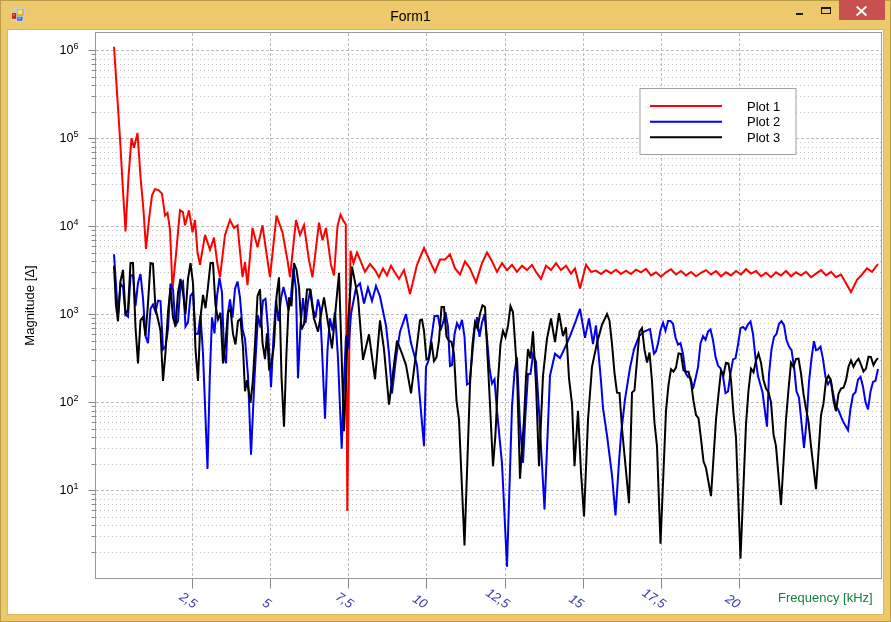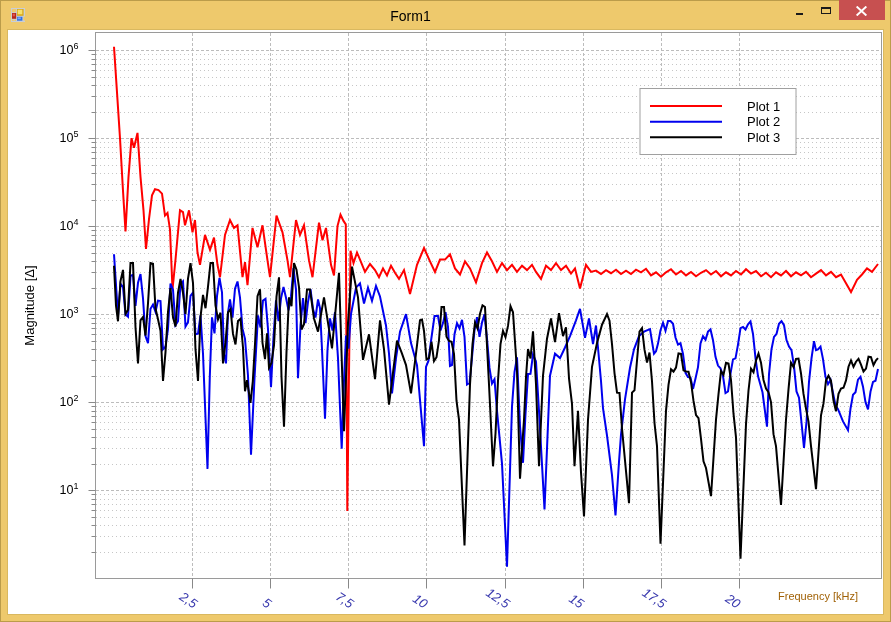--- a/index.html
+++ b/index.html
@@ -9,21 +9,21 @@
 #client{position:absolute;left:8px;top:30px;width:875px;height:584px;
 background:#fff;outline:1px solid #d9b85f;}
 #client svg{display:block;}
 #closebtn{position:absolute;left:839px;top:0;width:46px;height:20px;background:#c75050;}
 #closebtn svg{position:absolute;left:17px;top:6px;}
 #minbtn{position:absolute;left:796px;top:13px;width:7px;height:2px;background:#1a1a1a;}
 #maxbtn{position:absolute;left:821px;top:7px;width:10px;height:7px;border:1px solid #1a1a1a;border-top-width:2px;box-sizing:border-box;}
 #icon{position:absolute;left:11px;top:8px;}
 .maglab{position:absolute;left:-29px;top:268px;width:100px;text-align:center;
 transform:rotate(-90deg);font-size:13px;color:#000;}
-.freqlab{position:absolute;left:770px;top:560px;font-size:11px;color:#a16207;}
+.freqlab{position:absolute;left:770px;top:560px;font-size:13px;color:#15803d;}
 </style></head>
 <body>
 <div id="frame">
  <div id="titlebar">
   <div id="title">Form1</div>
   <svg id="icon" width="14" height="14" viewBox="0 0 14 14">
     <rect x="0" y="0" width="14" height="14" fill="#c9ced6"></rect>
     <rect x="1" y="1" width="4.2" height="3.2" fill="#eec96c"></rect>
     <rect x="1" y="11.6" width="1.8" height="1.4" fill="#eec96c"></rect>
     <rect x="3.4" y="11.6" width="1.6" height="1.4" fill="#eec96c"></rect>

